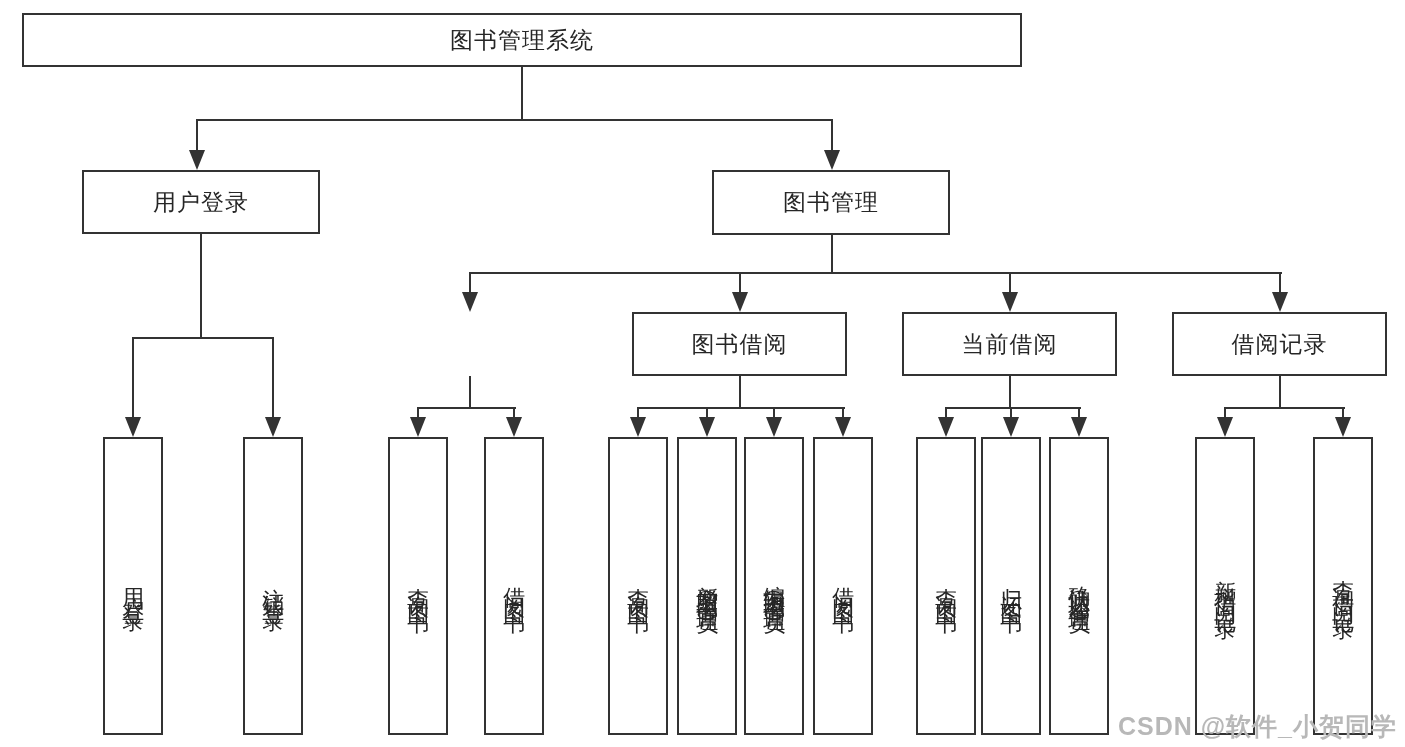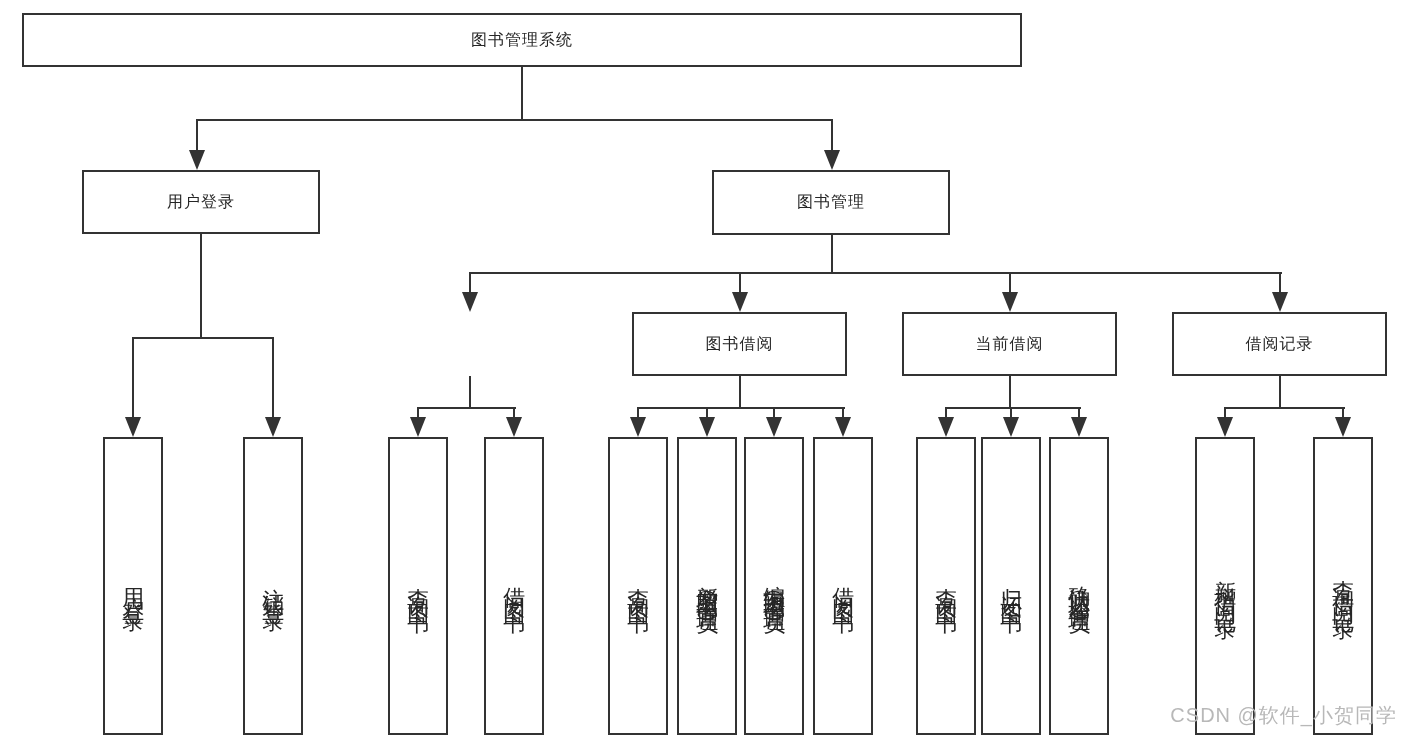--- a/index.html
+++ b/index.html
@@ -11,45 +11,46 @@
     overflow:hidden;
   }
   .box{
     position:absolute;
     background:#ffffff;
     border:2.5px solid var(--line,#333333);
     box-sizing:border-box;
     display:flex;align-items:center;justify-content:center;
     color:var(--text,#262626);
   }
-  .h-label{font-size:16px;letter-spacing:1px;white-space:nowrap;}
+  .h-label{font-size:23px;letter-spacing:1px;white-space:nowrap;}
   .v-label{
     writing-mode:vertical-rl;
     text-orientation:mixed;
     font-size:22px;
     letter-spacing:8px;
     line-height:1.2;
     white-space:nowrap;
   }
   .hline{position:absolute;height:2px;background:var(--line,#333333);}
   .vline{position:absolute;width:2px;background:var(--line,#333333);}
   .arrow{
     position:absolute;width:0;height:0;
     border-left:8px solid transparent;
     border-right:8px solid transparent;
     border-top:20px solid var(--line,#333333);
   }
   .watermark{
     position:absolute;
-    right:8px;bottom:18px;
-    font-size:20px;
+    right:8px;bottom:4px;
+    font-size:25px;
     letter-spacing:1px;
     color:var(--watermark,#b8b8b8);
     z-index:5;
     white-space:nowrap;
+    font-weight:bold;
   }
 </style>
 </head>
 <body>
 
 <div class="canvas">
 
   <div class="box" style="left:22px;top:13px;width:1000px;height:54px;">
     <span class="h-label">图书管理系统</span>
   </div>

